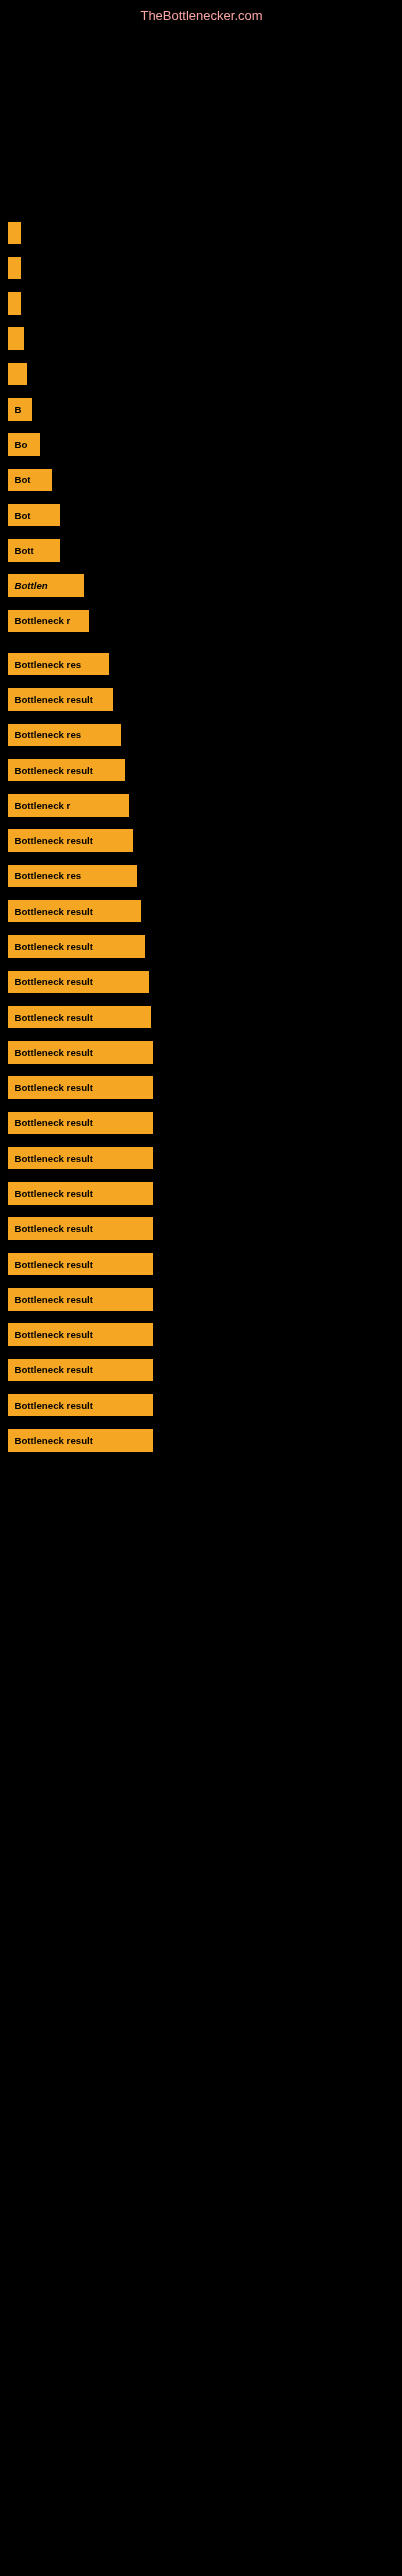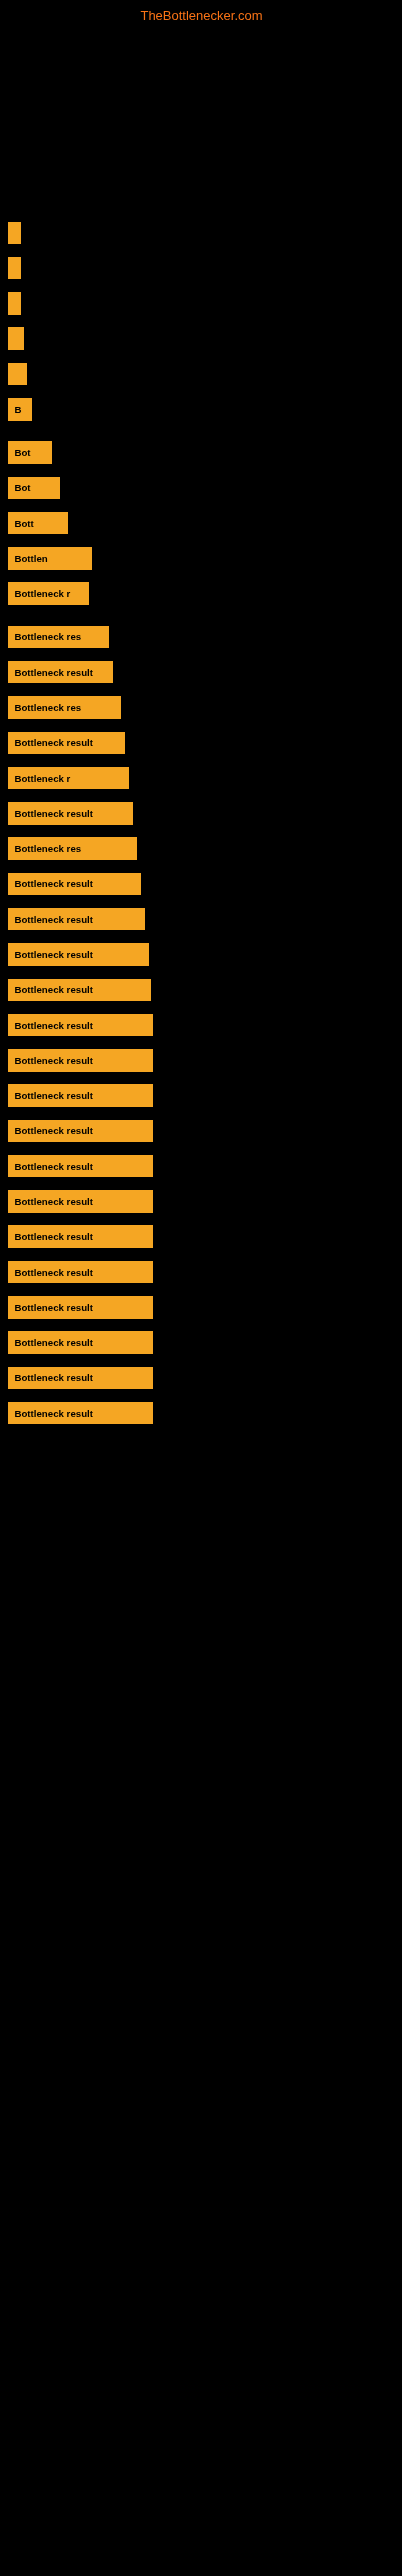--- a/index.html
+++ b/index.html
@@ -10,21 +10,21 @@
 
     body {
       width: 403px;
       min-height: 2576px;
       background-color: #000000;
       font-family: Arial, sans-serif;
       position: relative;
     }
 
     .site-title {
-      color: #f97316;
+      color: #fca5a5;
       font-size: 13px;
       text-align: center;
       padding: 8px 0 4px 0;
       font-weight: normal;
     }
 
     .chart-area {
       width: 100%;
       height: 177px;
       background: #000;
@@ -61,22 +61,22 @@
     
     .bar-w-1 { width: 6.4px; }
     .bar-w-2 { width: 9.7px; }
     .bar-w-3 { width: 13px; }
     .bar-w-4 { width: 16px; }
     .bar-w-5 { width: 19.3px; }
     .bar-w-6 { width: 24px; }
     .bar-w-7 { width: 32px; }
     .bar-w-8 { width: 44px; }
     .bar-w-9 { width: 52px; }
-    .bar-w-10 { width: 60px; }
-    .bar-w-11 { width: 84px; }
+    .bar-w-10 { width: 52px; }
+    .bar-w-11 { width: 76px; font-style: italic; }
     .bar-w-12 { width: 81px; }
     .bar-w-13 { width: 93px; }
     .bar-w-14 { width: 101px; }
     .bar-w-15 { width: 105px; }
     .bar-w-16 { width: 113px; }
     .bar-w-17 { width: 117px; }
     .bar-w-18 { width: 121px; }
     .bar-w-19 { width: 125px; }
     .bar-w-20 { width: 129px; }
     .bar-w-21 { width: 133px; }
@@ -126,20 +126,25 @@
     <div class="bottleneck-bar">
       <div class="bar-label bar-w-5"></div>
     </div>
     <div class="row-spacer"></div>
     <div class="bottleneck-bar">
       <div class="bar-label bar-w-6">
         <span>B</span>
       </div>
     </div>
     <div class="row-spacer"></div>
+    <div class="bottleneck-bar">
+      <div class="bar-label bar-w-7">
+        <span>Bo</span>
+      </div>
+    </div>
     <div class="row-spacer"></div>
     <div class="bottleneck-bar">
       <div class="bar-label bar-w-8">
         <span>Bot</span>
       </div>
     </div>
     <div class="row-spacer"></div>
     <div class="bottleneck-bar">
       <div class="bar-label bar-w-9">
         <span>Bot</span>

